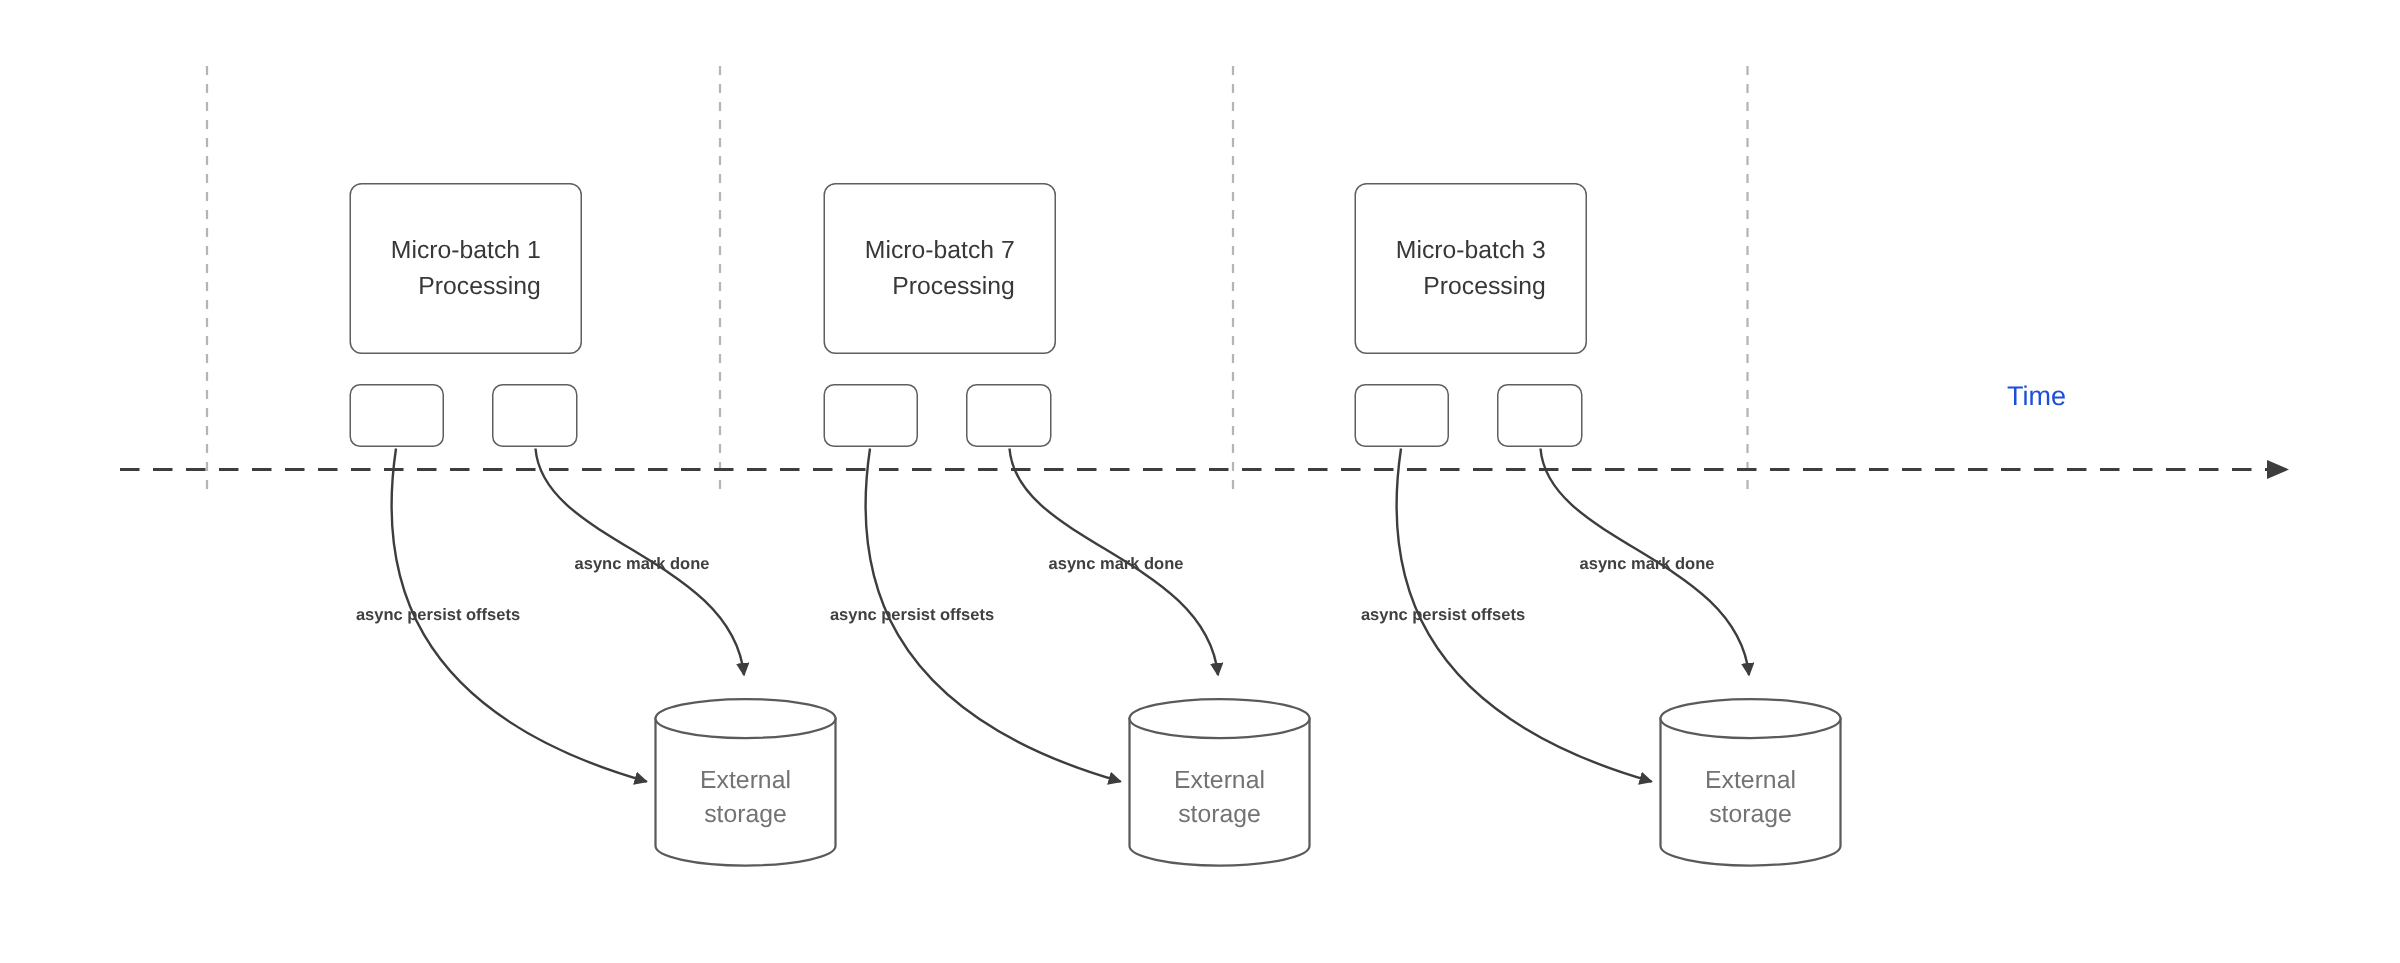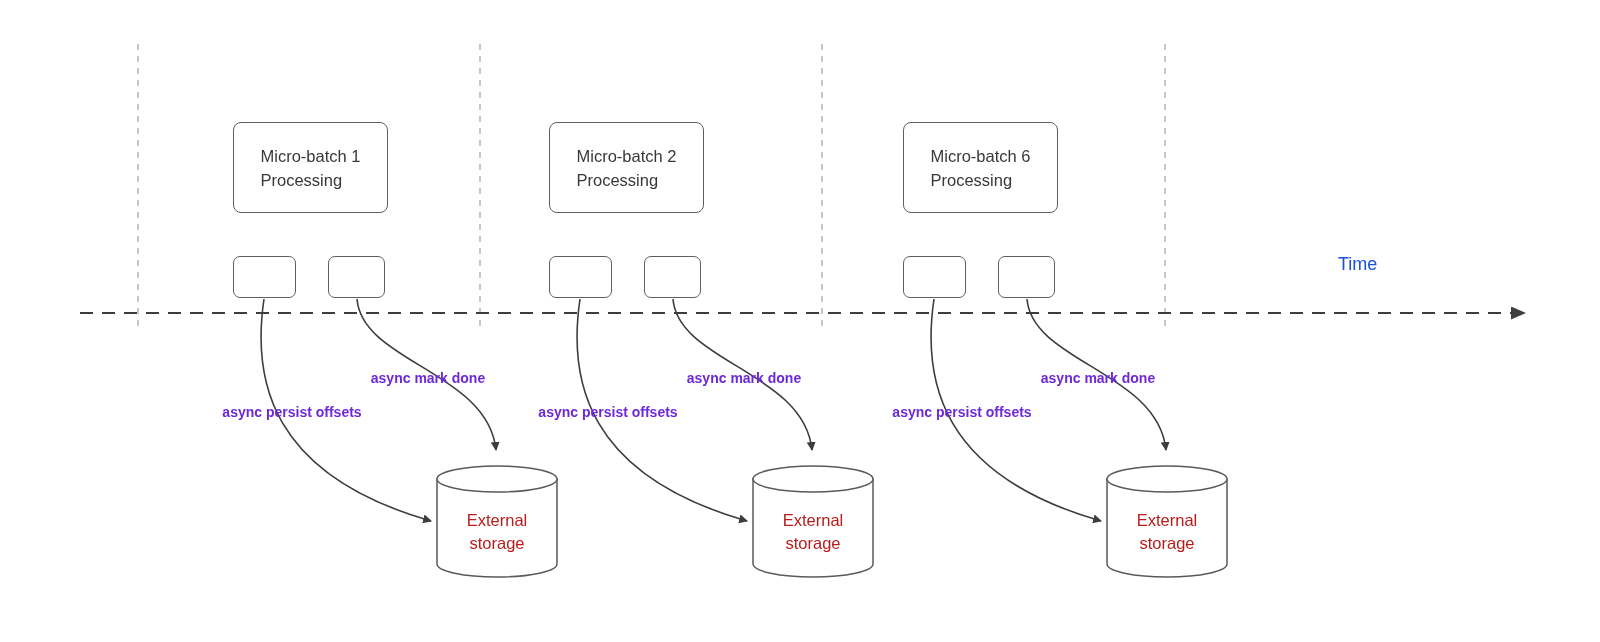--- a/index.html
+++ b/index.html
@@ -1,40 +1,40 @@
 <!DOCTYPE html>
 <html><head>
 <meta charset="utf-8">
 <style>
   * { margin: 0; padding: 0; box-sizing: border-box; }
   html, body { background: #ffffff; font-family: "Liberation Sans", sans-serif; }
   .canvas { position: relative; width: 1600px; height: 642px; background: #ffffff; overflow: hidden; }
   .layer { position: absolute; left: 0; top: 0; }
   .group { position: absolute; top: 0; left: 0; width: 0; height: 0; overflow: visible; }
   .batch-box {
-    position: absolute; left: 233px; top: 122px; width: 155px; height: 91px;
+    position: absolute; left: 233px; top: 122px; width: 155px; height: 114px;
     border: 1.5px solid #5f5f5f; border-radius: 8px; background: #ffffff;
     display: flex; align-items: center; justify-content: center;
-    text-align: left; font-size: 16.5px; line-height: 24px; color: #383838;
+    text-align: right; font-size: 16.5px; line-height: 24px; color: #383838;
   }
   .small-box {
     position: absolute; top: 256px; height: 42px;
     border: 1.5px solid #5f5f5f; border-radius: 7px; background: #ffffff;
   }
   .small-box.a { left: 233px; width: 63px; }
   .small-box.b { left: 328px; width: 57px; }
   .flow-label {
     position: absolute; width: 200px; text-align: center;
-    font-size: 14px; font-weight: bold; color: #6d28d9; white-space: nowrap;
+    font-size: 11px; font-weight: bold; color: #404040; white-space: nowrap;
   }
   .flow-label.persist { left: 192px; top: 404px; }
   .flow-label.markdone { left: 328px; top: 370px; }
   .storage-text {
     position: absolute; left: 437px; top: 509px; width: 120px;
-    text-align: center; font-size: 16.5px; line-height: 23px; color: #b91c1c;
+    text-align: center; font-size: 16.5px; line-height: 23px; color: #737373;
   }
   .multiline { white-space: pre-line; }
   .time-label { position: absolute; left: 1338px; top: 254px; font-size: 18px; color: #1d4ed8; }
 </style>
 </head>
 <body>
 
 <div class="canvas">
 
   <svg class="layer" width="1600" height="642" viewBox="0 0 1600 642">
@@ -73,34 +73,34 @@
     <div class="small-box a"></div>
     <div class="small-box b"></div>
     <div class="flow-label persist">async persist offsets</div>
     <div class="flow-label markdone">async mark done</div>
     <div class="storage-text multiline">External
 storage</div>
   </div>
 
   <div class="group" style="left:316px">
     <div class="batch-box">
-      <span class="multiline">Micro-batch 2
+      <span class="multiline">Micro-batch 7
 Processing</span>
     </div>
     <div class="small-box a"></div>
     <div class="small-box b"></div>
     <div class="flow-label persist">async persist offsets</div>
     <div class="flow-label markdone">async mark done</div>
     <div class="storage-text multiline">External
 storage</div>
   </div>
 
   <div class="group" style="left:670px">
     <div class="batch-box">
-      <span class="multiline">Micro-batch 6
+      <span class="multiline">Micro-batch 3
 Processing</span>
     </div>
     <div class="small-box a"></div>
     <div class="small-box b"></div>
     <div class="flow-label persist">async persist offsets</div>
     <div class="flow-label markdone">async mark done</div>
     <div class="storage-text multiline">External
 storage</div>
   </div>
 

